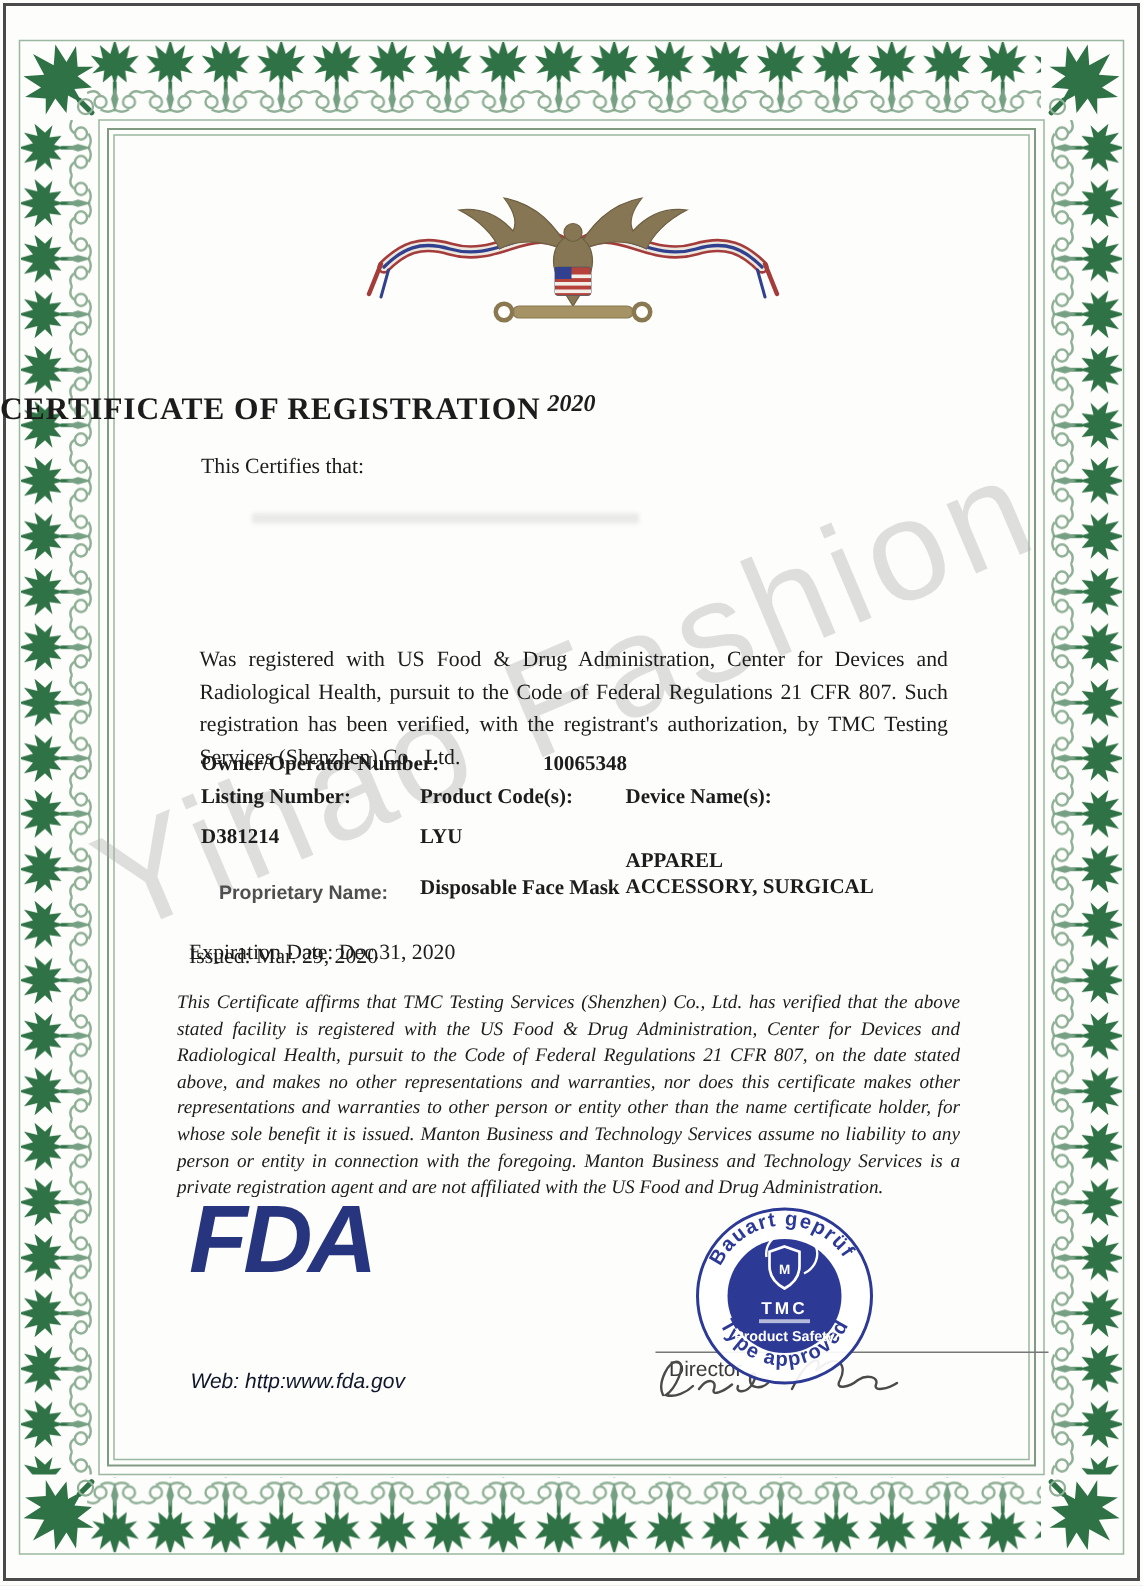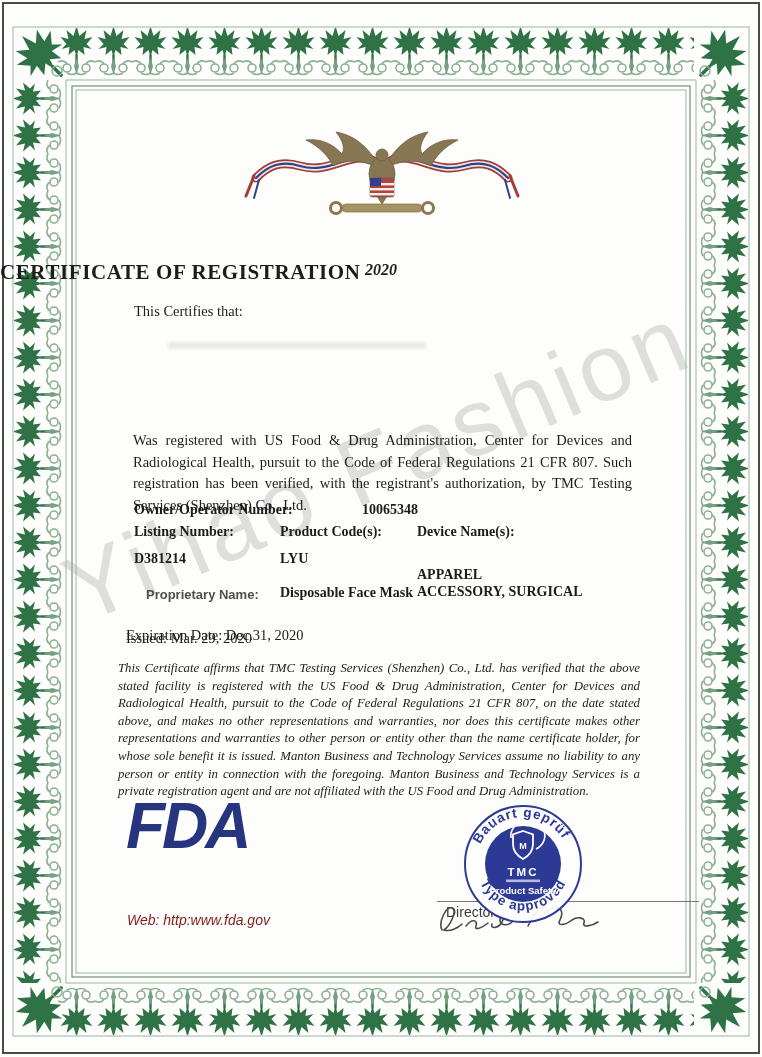--- a/index.html
+++ b/index.html
@@ -14,21 +14,21 @@
   .redacted{left:168px;top:342px;width:258px;height:7px;background:#d9d9d9;opacity:.55;filter:blur(1.5px);}
   .company{left:168px;top:358px;width:480px;font-size:15.5px;font-weight:bold;line-height:22px;}
   .regpara{left:133px;top:430px;width:499px;font-size:14.5px;line-height:21.5px;text-align:justify;}
   .flabel{font-size:14px;font-weight:bold;}
   .fval{font-size:14px;font-weight:bold;}
   .proplabel{font-family:"Liberation Sans",sans-serif;font-size:13px;font-weight:bold;color:#4f4f4f;}
   .plain{font-size:14.5px;}
   .disclaimer{left:118px;top:660px;width:522px;font-size:12.8px;font-style:italic;line-height:17.6px;text-align:justify;}
   .tmcline{left:127px;top:858px;font-size:15px;font-weight:bold;color:#333;}
   .office{left:127px;top:885px;font-size:15px;font-style:italic;color:#333;}
-  .web{left:127px;top:912px;font-size:14px;font-style:italic;color:#7f1d1d;}
+  .web{left:127px;top:912px;font-size:14px;font-style:italic;color:#0f172a;}
   .sigline{left:437px;top:901px;width:262px;height:1px;background:#777;}
   .director{left:446px;top:904px;font-size:14px;color:#3a3a3a;font-family:"Liberation Sans",sans-serif;}
   .watermark{left:70px;top:540px;width:900px;font-family:"Liberation Sans",sans-serif;
              font-size:95px;letter-spacing:5px;color:#aeaeae;opacity:.38;
              transform:rotate(-23deg);transform-origin:0 50%;white-space:nowrap;}
 </style>
 </head>
 <body>
 
 <div class="page">

